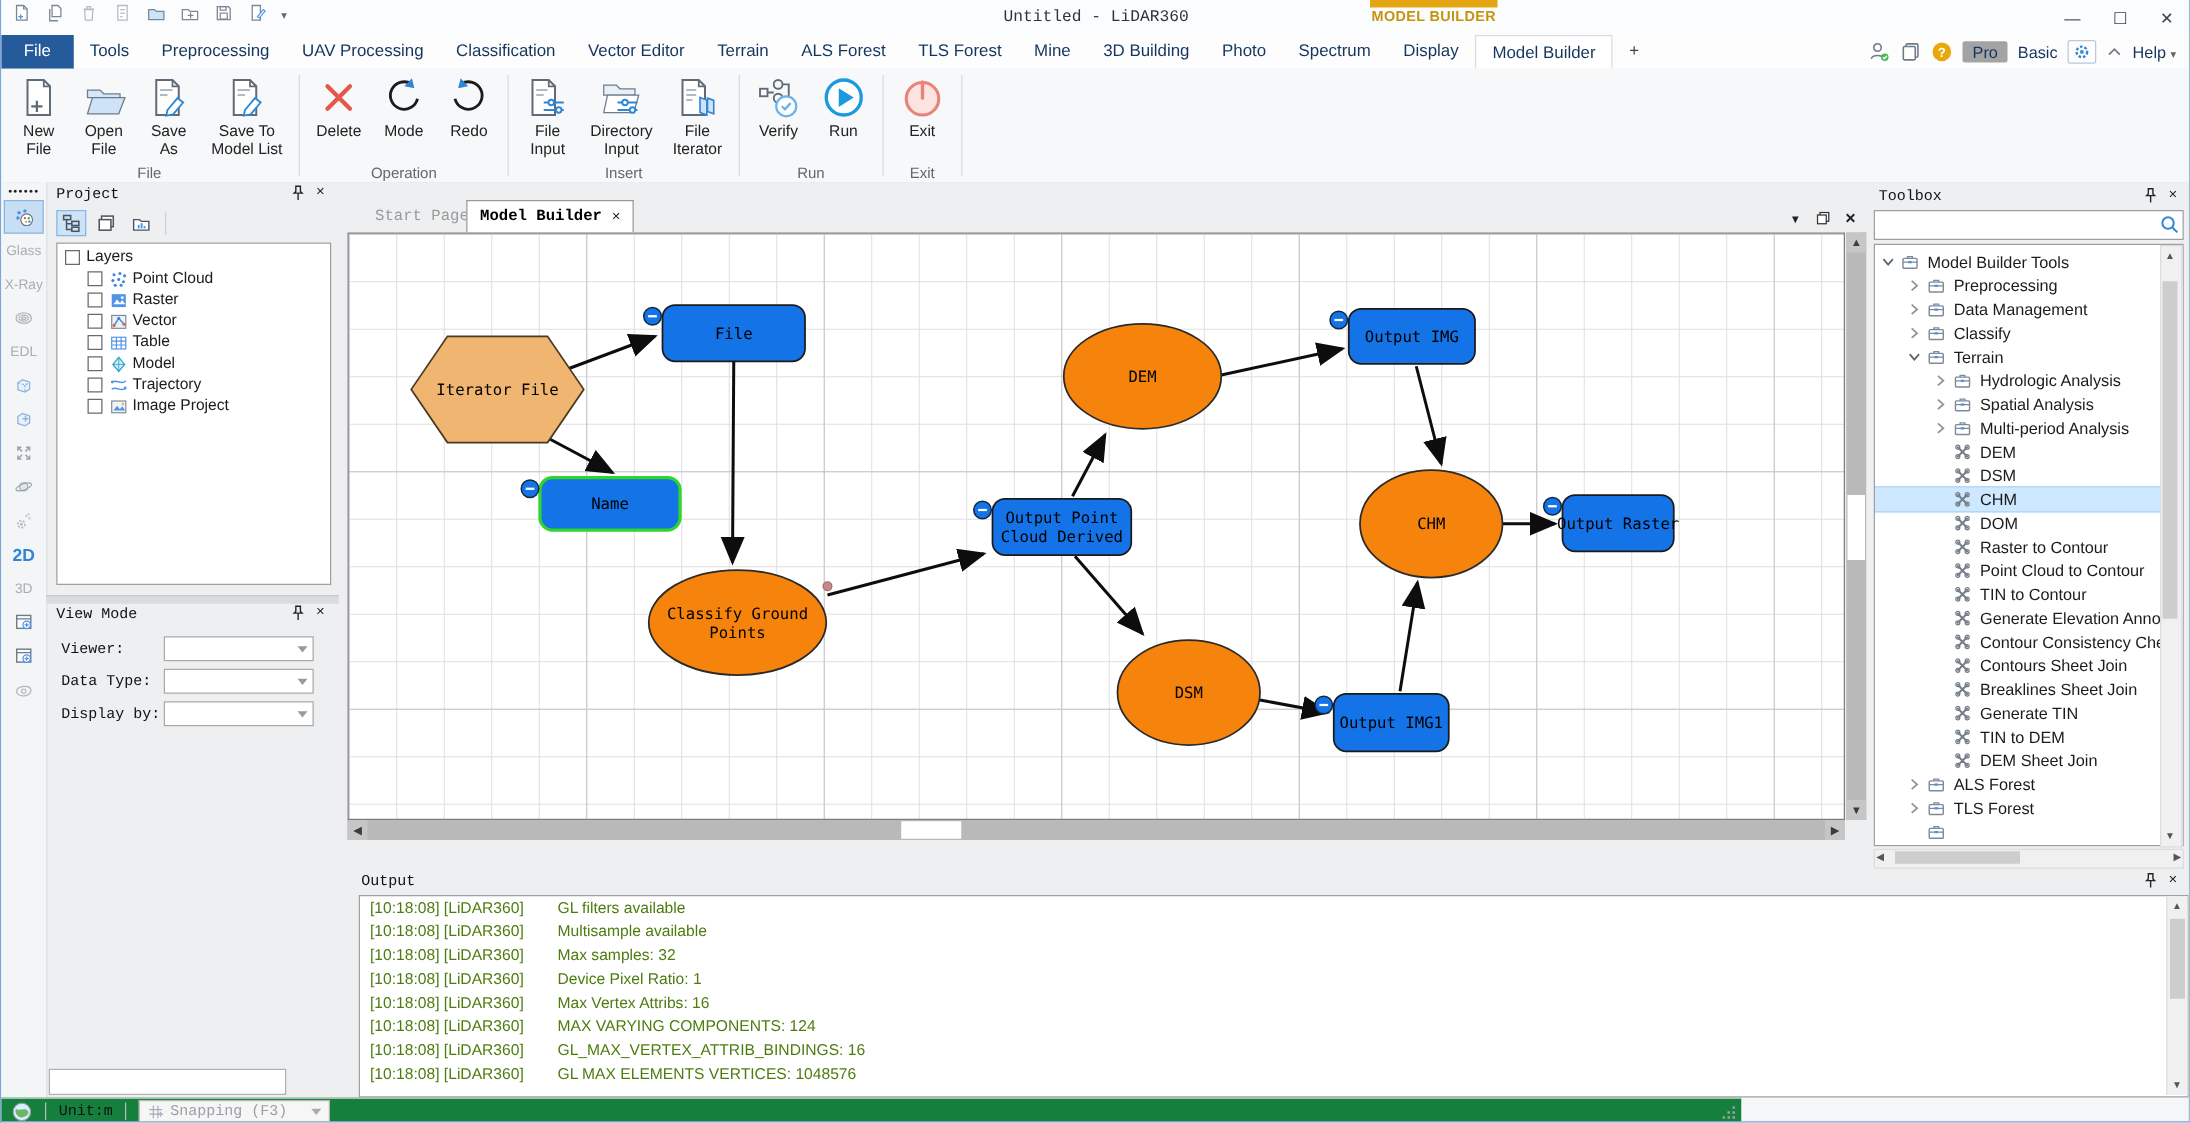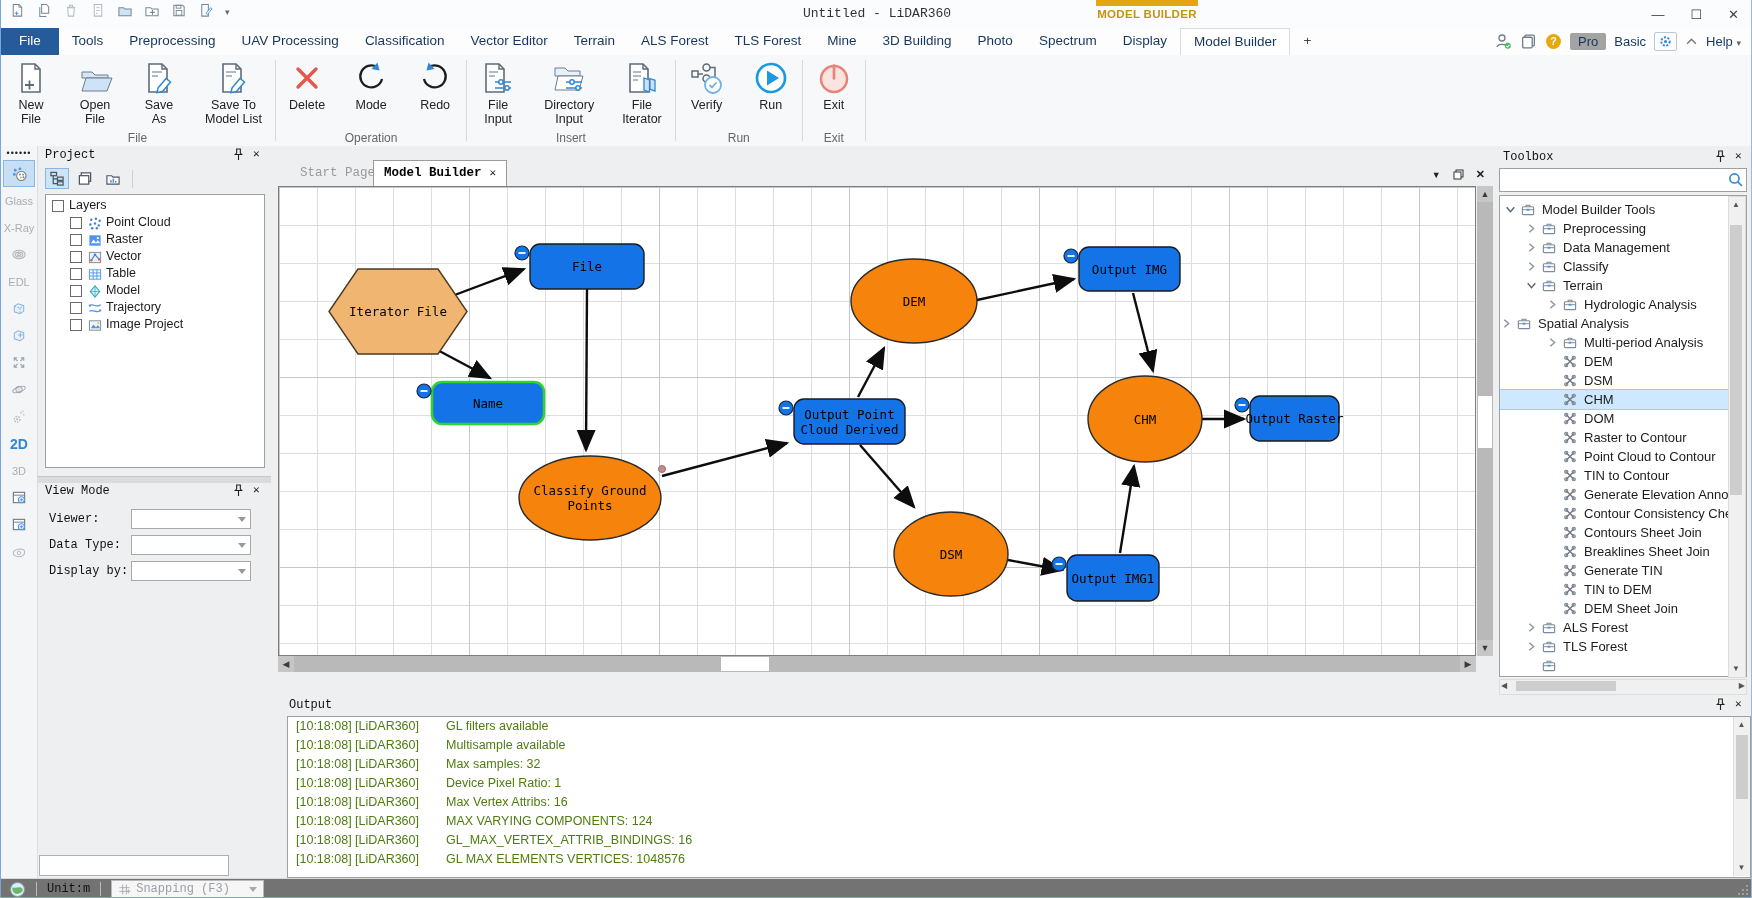--- a/index.html
+++ b/index.html
@@ -26,21 +26,21 @@
   .menu-item.selected{background:#fff;border:1px solid #dcdcdc;border-bottom:none;line-height:25px}
   .menu-item.plus{color:#444}
   #account{position:absolute;right:10px;top:28px;height:26px;display:flex;align-items:center;gap:8px;font-size:13px;color:#14365e;background:transparent}
   .chip{padding:1px 8px;border-radius:2px}
   .chip.pro{background:#a3a3a3}
   .gearbox{border:1px solid #b7c9da;border-radius:2px;padding:1px 3px;display:flex;align-items:center}
 
   
   #ribbon{position:absolute;left:0;top:55px;width:1752px;height:91px;background:#f7f8f9;border-bottom:1px solid #d7d9db;display:flex;align-items:stretch}
   .rb-group{position:relative;display:flex;flex-direction:column;padding:2px 6px 15px 6px}
-  .rb-buttons{display:flex;align-items:flex-start;gap:16px}
+  .rb-buttons{display:flex;align-items:flex-start;gap:4px}
   .rb-btn{display:flex;flex-direction:column;align-items:center;padding:3px 6px 0 6px;background:transparent;border:none;cursor:default}
   .rb-btn .ic{width:36px;height:36px}
   .rb-btn .lb{margin-top:2px;font-size:12.5px;line-height:14px;color:#222;text-align:center;white-space:pre-line}
   .rb-caption{position:absolute;bottom:1px;left:0;width:100%;text-align:center;font-size:12px;color:#666}
   .rb-sep{width:1px;background:#d8dadc;margin:5px 1px}
 
   
   #workspace{position:absolute;left:0;top:146px;width:1752px;height:732px;background:#edeff0}
 
   
@@ -123,21 +123,21 @@
 
   
   #output-panel{position:absolute;left:280px;top:696px;width:1472px;height:182px}
   #log-box{position:absolute;left:6px;right:2px;top:20px;bottom:0;background:#fff;border:1px solid #9f9f9f;overflow:hidden}
   .log-line{display:flex;height:19px;line-height:19px;font-size:12.5px;color:#4d7c0f;padding-left:8px;white-space:nowrap}
   .log-prefix{width:150px;flex:0 0 auto}
   #log-vscroll{position:absolute;right:3px;top:21px;width:16px;height:159px;background:#f0f0f0;border-left:1px solid #ddd}
   #log-vthumb{position:absolute;left:2px;top:18px;width:12px;height:64px;background:#cdcdcd}
 
   
-  #statusbar{position:absolute;left:0;top:878px;width:1752px;height:20px;background:#737373;border-top:1px solid #d8d8d8;display:flex;align-items:center;font-size:12px;color:#111}
+  #statusbar{position:absolute;left:0;top:878px;width:1392px;height:20px;background:#15803d;border-top:1px solid #d8d8d8;display:flex;align-items:center;font-size:12px;color:#111}
   .sb-sep{width:1px;height:14px;background:#b9b9b9;margin:0 10px}
   #snap-box{display:flex;align-items:center;gap:5px;border:1px solid #b9b9b9;background:#f6f6f6;height:16px;padding:0 6px;color:#9a9fa5;position:relative;min-width:118px}
   #snap-box .arr{margin-left:14px;width:0;height:0;border-left:4px solid transparent;border-right:4px solid transparent;border-top:5px solid #aaa}
   #resize-grip{position:absolute;right:3px;bottom:2px;width:12px;height:12px}
 </style>
 </head>
 <body>
 
 <div id="titlebar">
   <div id="qa">
@@ -920,21 +920,21 @@
     <span class="tbx-ic">
           <svg viewBox="0 0 16 16" width="16" height="15">
             <rect x="2" y="5" width="12" height="8.5" rx="1" fill="#fff" stroke="#7d8a97" stroke-width="1.2"></rect>
             <path d="M6 5V3.5h4V5" fill="none" stroke="#7d8a97" stroke-width="1.2"></path>
             <path d="M2 8.2h12" stroke="#7d8a97" stroke-width="1"></path>
             <rect x="6.5" y="7.2" width="3" height="2" fill="#4f94e8"></rect>
           </svg>
         </span>
     <span>Hydrologic Analysis</span>
       </div>
-      <div class="tbx-row" style="">
+      <div class="tbx-row" style="padding-left:46px">
     <span class="chev">
           <svg width="13" height="13" viewBox="0 0 12 12">
             <path d="M4 2.5l4 3.5-4 3.5" fill="none" stroke="#8a949e" stroke-width="1.3"></path>
           </svg>
         </span>
     <span class="tbx-ic">
           <svg viewBox="0 0 16 16" width="16" height="15">
             <rect x="2" y="5" width="12" height="8.5" rx="1" fill="#fff" stroke="#7d8a97" stroke-width="1.2"></rect>
             <path d="M6 5V3.5h4V5" fill="none" stroke="#7d8a97" stroke-width="1.2"></path>
             <path d="M2 8.2h12" stroke="#7d8a97" stroke-width="1"></path>

